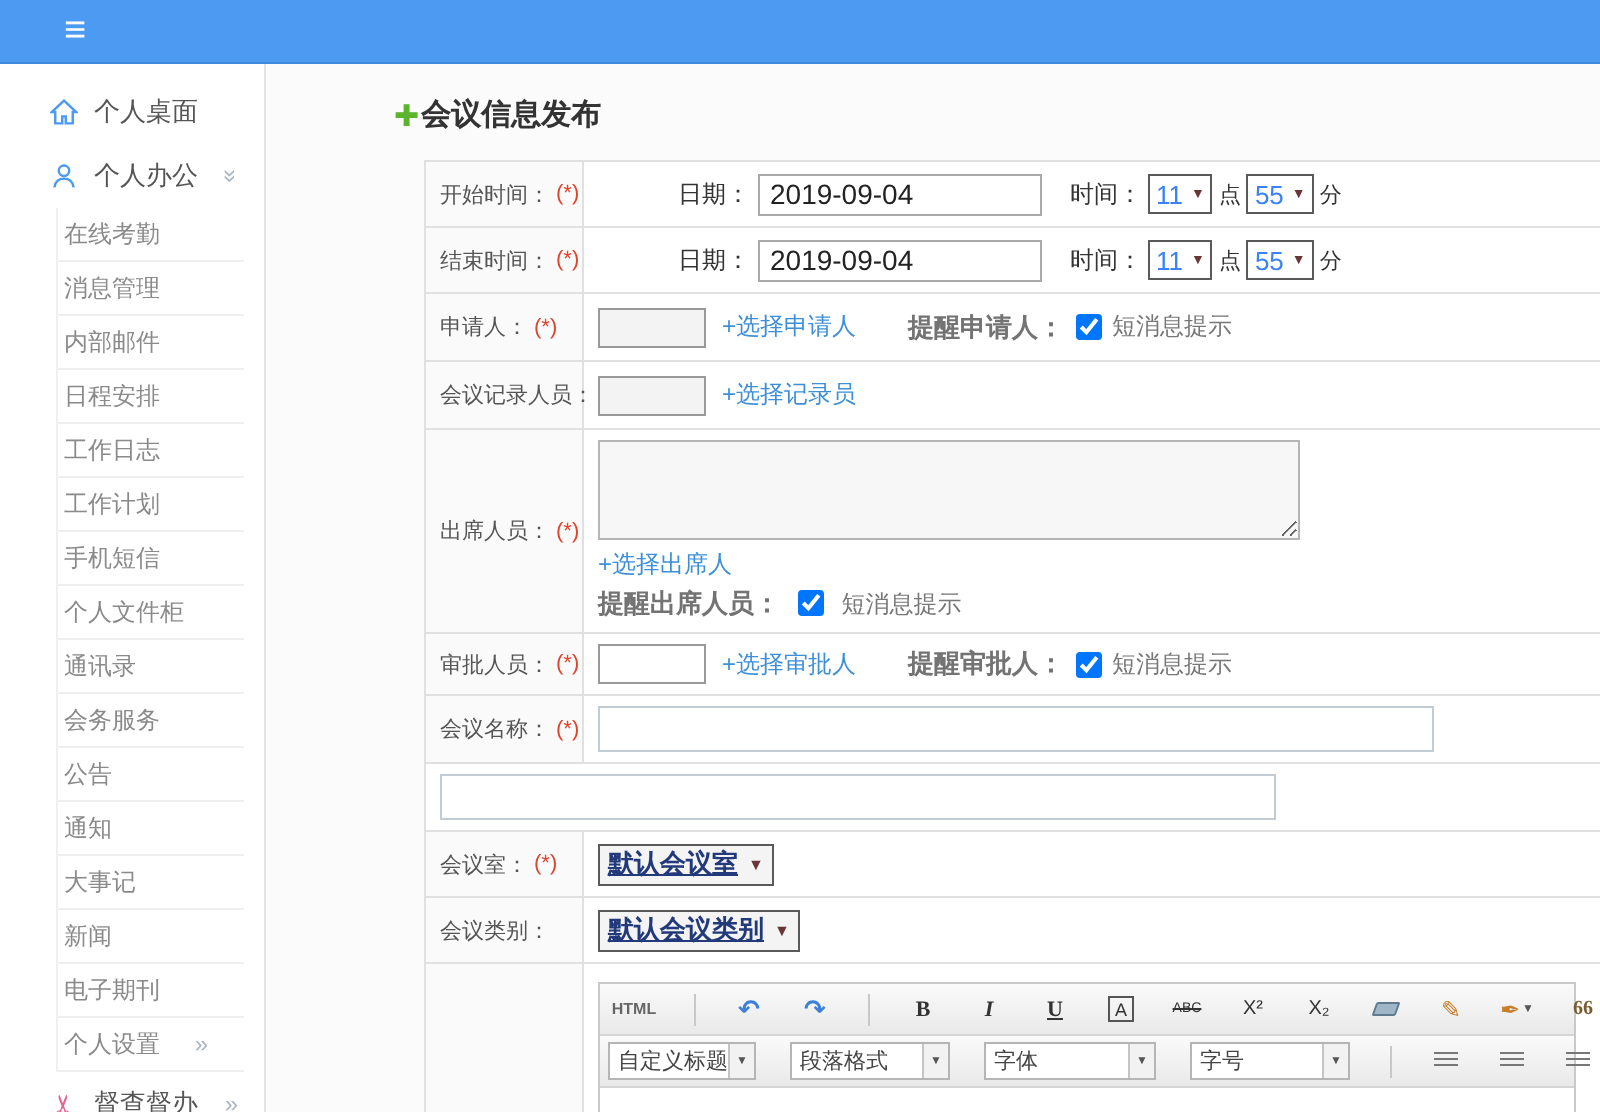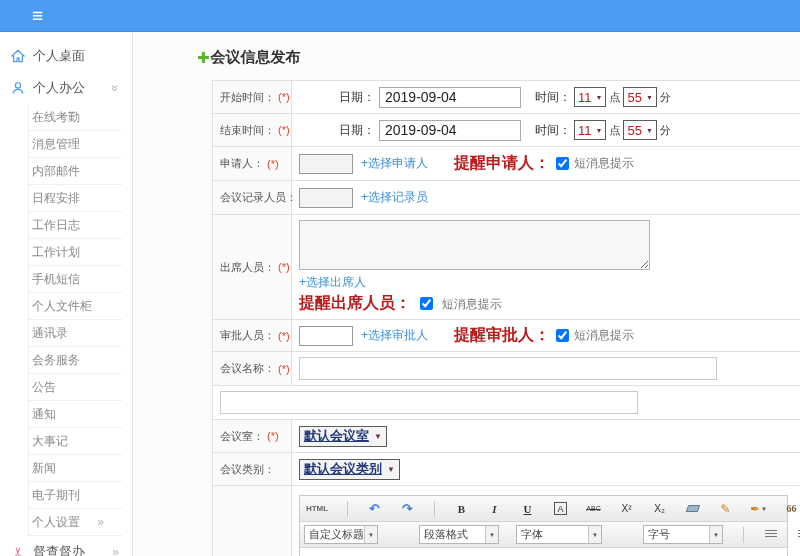--- a/index.html
+++ b/index.html
@@ -13,21 +13,21 @@
   .hamburger { color: #fff; font-size: 19px; margin-left: 22px; cursor: pointer; line-height: 1; }
 
   
   .layout { display: flex; height: 524px; }
   .sidebar { width: 133px; background: #fff; border-right: 1px solid #e4e4e4;
     padding-top: 8px; flex-shrink: 0; }
   .main { flex: 1; background: #fbfbfb; display: flex; flex-direction: column;
     padding: 16px 0 0 64px; overflow: hidden; }
 
   
-  .side-item { display: flex; align-items: center; height: 32px; padding-left: 10px;
+  .side-item { display: flex; align-items: center; height: 32px; padding-left: 24px;
     font-size: 13px; color: #555; cursor: pointer; }
   .side-item .s-icon { width: 16px; height: 16px; margin-right: 7px; display: inline-flex;
     align-items: center; justify-content: center; }
   .chev { margin-left: auto; margin-right: 13px; color: #a9b6c2; font-size: 12px; }
   .chev.down { transform: rotate(90deg); }
   .submenu { list-style: none; margin-left: 28px; border-left: 1px solid #f0f0f0; }
   .submenu li { font-size: 12px; color: #8a8a8a; line-height: 26px; padding-left: 3px;
     border-bottom: 1px solid #efefef; width: 93px; white-space: nowrap; cursor: pointer;
     display: flex; align-items: center; }
   .submenu li .chev { margin-right: 18px; }
@@ -55,25 +55,25 @@
   .r-approve { min-height: 30px; }
   .r-input { min-height: 32px; }
   .r-select { min-height: 33px; }
   .r-editor { flex: 1; }
 
   
   .date-input { width: 142px; height: 21px; border: 1px solid #a9a9a9; font-size: 14px;
     color: #222; padding: 0 5px; font-family: inherit; }
   .mini-select { display: inline-flex; align-items: center; height: 20px; border: 1px solid #5a5a5a;
     background: #fff; margin: 0 3px; cursor: pointer; }
-  .mini-select .val { font-size: 13px; color: #b91c1c; padding: 0 3px; min-width: 18px; text-align: center; }
+  .mini-select .val { font-size: 13px; color: #3b82f6; padding: 0 3px; min-width: 18px; text-align: center; }
   .mini-select .arr { font-size: 7px; color: #6a3535; padding: 0 3px 0 1px; }
   .small-input { width: 54px; height: 20px; border: 1px solid #999; background: #f3f3f3; }
   .sel-link { color: #3d8fd8; text-decoration: none; font-size: 12px; margin-left: 8px; cursor: pointer; }
-  .remind { font-weight: bold; color: #b91c1c; font-size: 16px; margin-left: 26px; }
+  .remind { font-weight: bold; color: #737373; font-size: 13px; margin-left: 26px; }
   .sms { color: #777; font-size: 12px; margin-left: 2px; }
   input[type=checkbox] { margin: 0 3px 0 6px; vertical-align: -2px; }
   .attend-textarea { width: 351px; height: 50px; border: 1px solid #b5b5b5; background: #f7f7f7;
     resize: both; }
   .long-input { width: 418px; height: 23px; border: 1px solid #c3ccd3; padding: 0 5px;
     font-size: 13px; font-family: inherit; }
   .room-select { display: inline-flex; align-items: center; height: 21px; border: 1px solid #5a5a5a;
     background: #f4f4f4; cursor: pointer; }
   .room-select .val { font-size: 13px; font-weight: bold; color: #22397c; text-decoration: underline;
     padding: 0 4px; }
@@ -105,21 +105,21 @@
   .lines { width: 12px; height: 9px;
     background: repeating-linear-gradient(to bottom, #777 0 1px, transparent 1px 3px); }
   .t-page { width: 11px; height: 13px; border: 1px solid #999; background: #fff; border-radius: 1px; }
   .t-screen { width: 15px; height: 12px; background: #3a76c8; border-radius: 2px;
     border: 1px solid #2a5da8; box-shadow: inset 0 0 0 2px #7fa8e0; }
   .tb-select { display: flex; align-items: center; height: 19px; border: 1px solid #b5b5b5;
     background: #fff; font-size: 11px; color: #444; margin-right: 3px; cursor: pointer; flex-shrink: 0; }
   .tb-select .val { padding: 0 4px; flex: 1; white-space: nowrap; overflow: hidden; }
   .tb-select .arr { border-left: 1px solid #c5c5c5; font-size: 6px; color: #555;
     padding: 0 3px; align-self: stretch; display: flex; align-items: center; background: #f2f2f2; }
-  .w74 { width: 74px; } .w80 { width: 80px; margin-left: 24px; } .w86 { width: 86px; }
+  .w74 { width: 74px; } .w80 { width: 80px; } .w86 { width: 86px; }
   .t-chain { color: #888; font-size: 12px; font-weight: bold; }
   .t-unchain { color: #888; font-size: 12px; font-weight: bold; position: relative; }
   .t-unchain::after { content: ""; position: absolute; left: 2px; top: 7px; width: 13px; height: 1px;
     background: #c33; transform: rotate(-35deg); }
   .t-img { width: 15px; height: 11px; border: 1px solid #8a5a20;
     background: linear-gradient(#f5d070 45%, #b06030 45%); border-radius: 1px; position: relative; }
   .editor-body { height: 60px; background: #fff; }
 
   svg { display: block; }
 </style>

